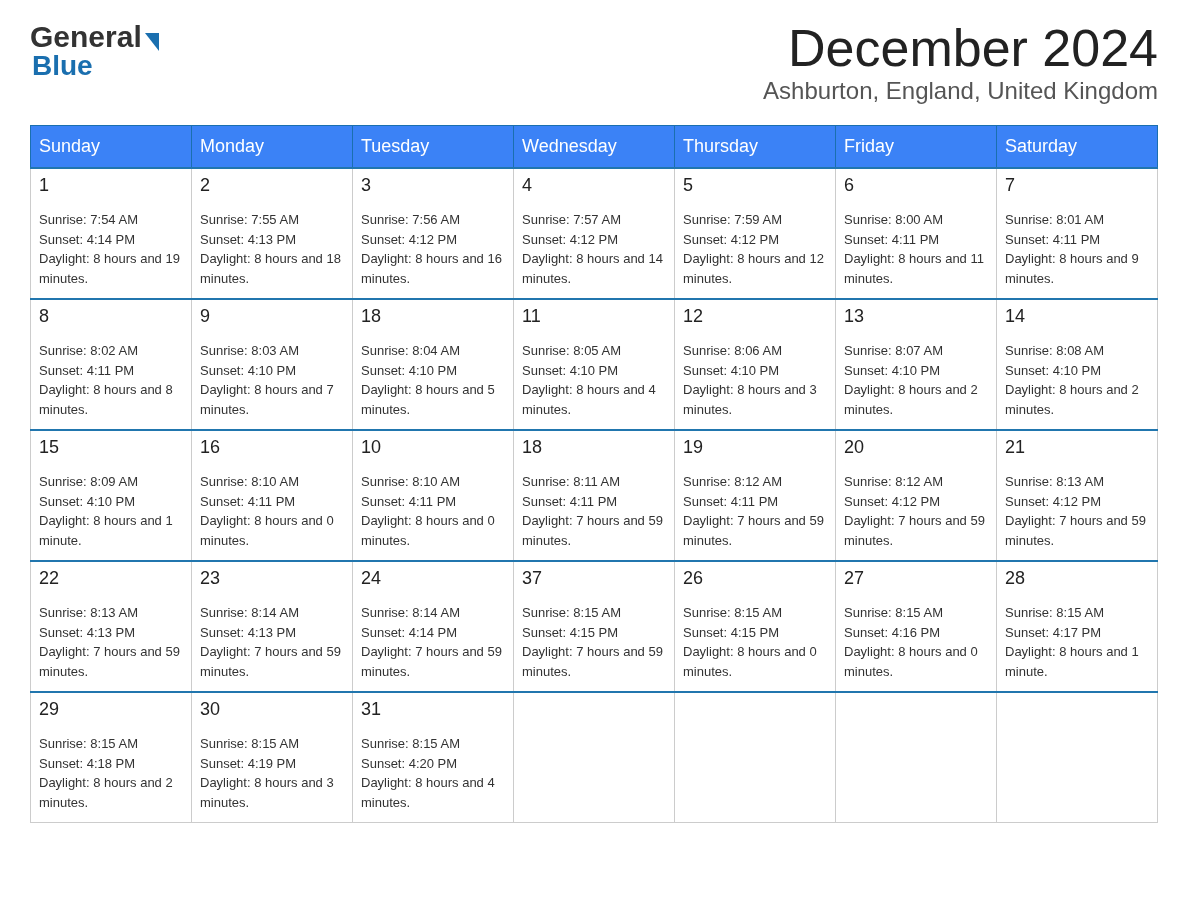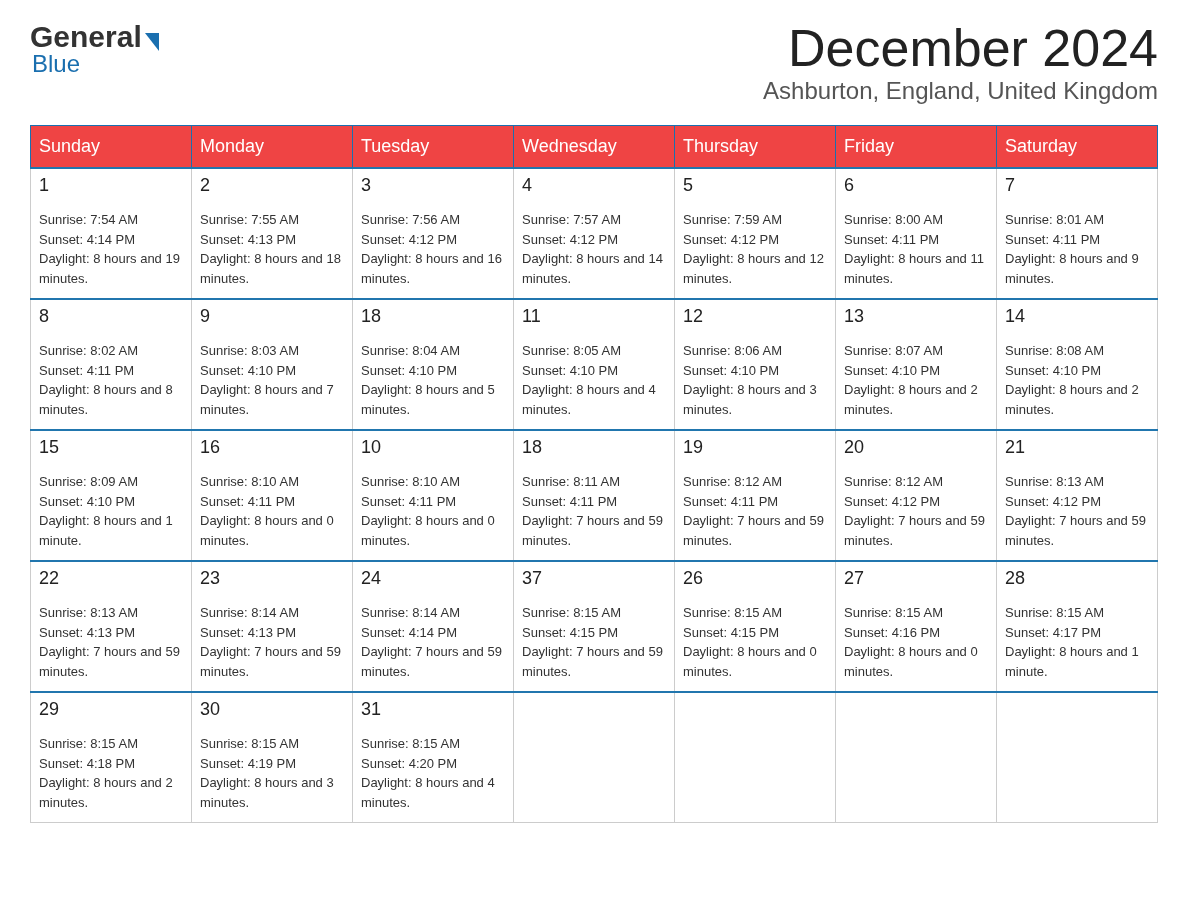--- a/index.html
+++ b/index.html
@@ -28,21 +28,21 @@
     .location-title {
       font-size: 24px;
       color: #555;
     }
     table {
       width: 100%;
       border-collapse: collapse;
       table-layout: fixed;
     }
     thead tr th {
-      background-color: #ef4444;
+      background-color: #3b82f6;
       color: #fff;
       font-size: 18px;
       font-weight: normal;
       padding: 10px 8px;
       text-align: left;
       border: 1px solid #1a6faf;
     }
     tbody tr td {
       vertical-align: top;
       padding: 6px 8px 10px 8px;
@@ -86,22 +86,22 @@
       display: inline-block;
       width: 0;
       height: 0;
       border-top: 18px solid #1a6faf;
       border-left: 14px solid transparent;
       margin-left: 3px;
       position: relative;
       top: 5px;
     }
     .logo-row2 {
-      font-size: 24px;
-      font-weight: normal;
+      font-size: 28px;
+      font-weight: bold;
       color: #1a6faf;
       margin-top: -4px;
       padding-left: 2px;
     }
   </style>
 </head>
 <body>
 
 <div class="header">
   <div class="logo-wrapper">

